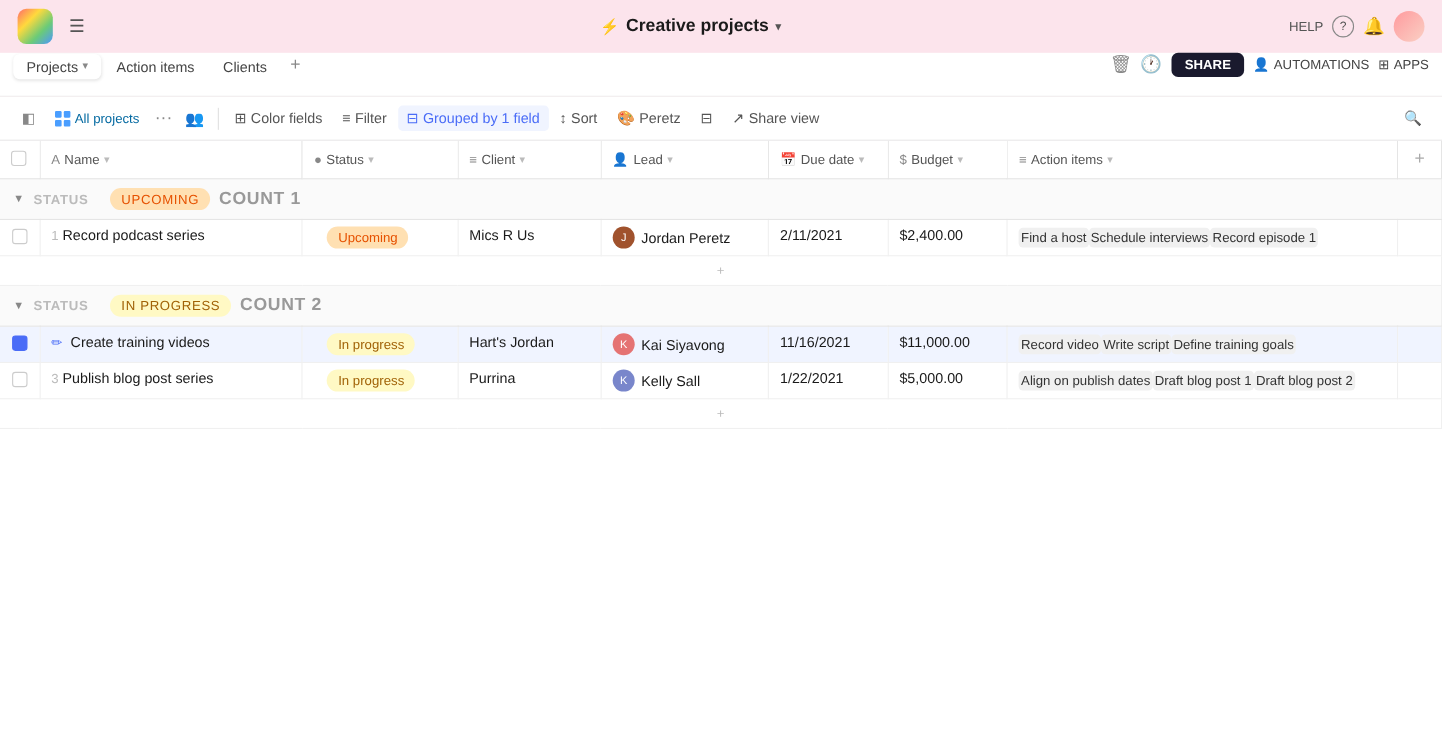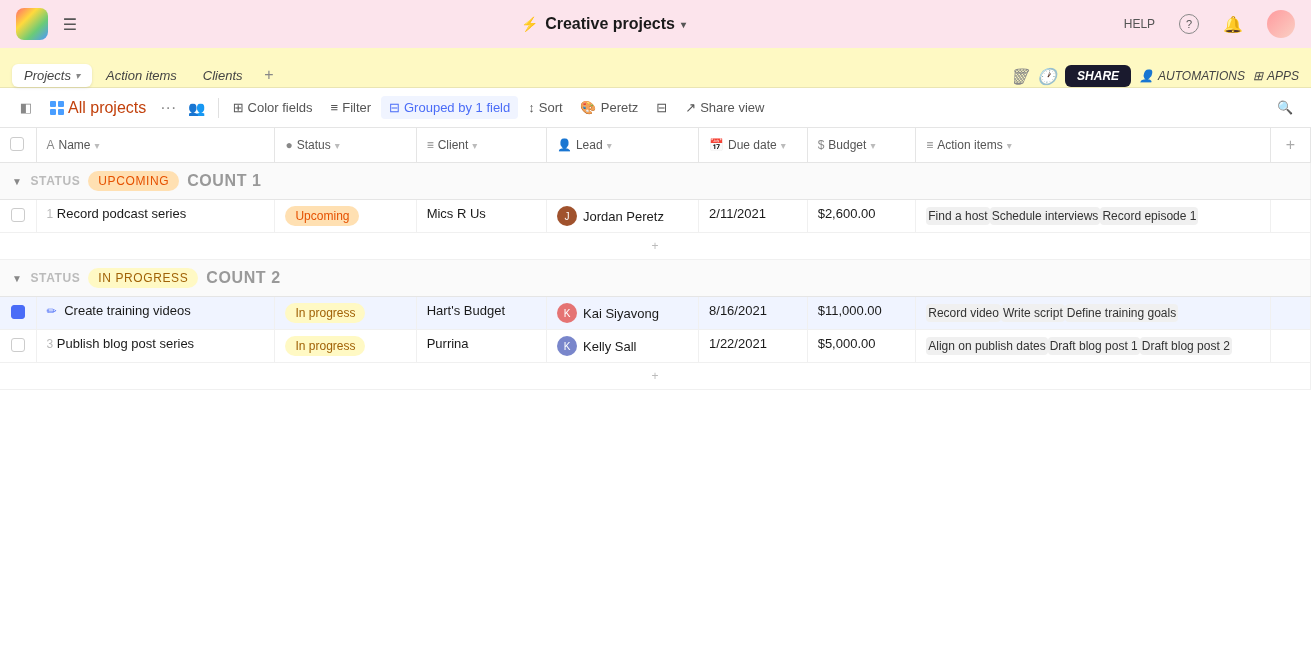--- a/index.html
+++ b/index.html
@@ -2,48 +2,48 @@
 <html><head>
   <meta charset="utf-8">
   <style>
     * { box-sizing: border-box; margin: 0; padding: 0; }
     body { font-family: -apple-system, BlinkMacSystemFont, 'Segoe UI', sans-serif; background: #fce4ec; font-size: 13px; color: #1a1a1a; overflow: hidden; }
 
     
     .top-nav { display: flex; align-items: center; justify-content: space-between; padding: 0 16px; height: 48px; background: #fce4ec; }
     .top-nav-left { display: flex; align-items: center; gap: 8px; }
     .top-nav-center { display: flex; align-items: center; gap: 6px; font-size: 16px; font-weight: 600; color: #1a1a1a; }
-    .top-nav-right { display: flex; align-items: center; gap: 24px; font-size: 12px; color: #555; justify-content: flex-end; }
+    .top-nav-right { display: flex; align-items: center; gap: 8px; font-size: 12px; color: #555; justify-content: flex-end; }
     .logo { width: 32px; height: 32px; background: linear-gradient(135deg, #ff6b6b, #ffd93d, #6bcb77, #4d96ff); border-radius: 8px; }
     .lightning-icon { font-size: 14px; color: #555; }
     .nav-dropdown-arrow { font-size: 10px; color: #555; }
     .avatar { width: 28px; height: 28px; border-radius: 50%; background: linear-gradient(135deg, #ff9a9e, #fad0c4); }
     .bell-icon { font-size: 16px; color: #555; cursor: pointer; }
     .help-btn { font-size: 12px; color: #555; font-weight: 500; cursor: pointer; }
     .circle-q { width: 20px; height: 20px; border-radius: 50%; border: 1.5px solid #888; display: flex; align-items: center; justify-content: center; font-size: 11px; color: #555; cursor: pointer; }
 
     
-    .tab-bar { display: flex; align-items: flex-end; padding: 0 12px; height: 40px; background: #fef9c3; border-bottom: 1px solid rgba(0,0,0,0.08); gap: 2px; font-style: italic; }
+    .tab-bar { display: flex; align-items: flex-start; padding: 0 12px; height: 40px; background: #ffffff; border-bottom: 1px solid rgba(0,0,0,0.08); gap: 2px; }
     .tab-bar-left { display: flex; align-items: center; gap: 2px; flex: 1; }
     .tab-bar-right { display: flex; align-items: center; gap: 8px; }
     .hamburger { width: 28px; height: 28px; display: flex; align-items: center; justify-content: center; cursor: pointer; color: #555; font-size: 16px; border-radius: 4px; }
     .tab { display: flex; align-items: center; gap: 4px; padding: 4px 12px; border-radius: 6px; cursor: pointer; font-size: 13px; color: #444; }
     .tab.active { background: white; font-weight: 500; box-shadow: 0 1px 3px rgba(0,0,0,0.1); }
     .tab-arrow { font-size: 10px; color: #888; }
     .tab-add { width: 24px; height: 24px; display: flex; align-items: center; justify-content: center; border-radius: 4px; color: #888; cursor: pointer; font-size: 16px; }
     .trash-icon, .history-icon { color: #888; font-size: 16px; cursor: pointer; }
     .share-btn { background: #1a1a2e; color: white; padding: 4px 12px; border-radius: 6px; font-size: 12px; font-weight: 600; cursor: pointer; }
     .automations-btn, .apps-btn { display: flex; align-items: center; gap: 4px; font-size: 12px; color: #444; cursor: pointer; }
 
     
     .toolbar { display: flex; align-items: center; padding: 0 12px; height: 40px; background: white; border-bottom: 1px solid #e5e5e5; gap: 4px; }
     .toolbar-left { display: flex; align-items: center; gap: 2px; flex: 1; }
     .toolbar-right { display: flex; align-items: center; }
     .sidebar-toggle { width: 28px; height: 28px; display: flex; align-items: center; justify-content: center; cursor: pointer; color: #888; border-radius: 4px; }
-    .view-btn { display: flex; align-items: center; gap: 4px; padding: 4px 8px; border-radius: 4px; cursor: pointer; color: #c2410c; font-size: 16px; font-weight: 500; }
+    .view-btn { display: flex; align-items: center; gap: 4px; padding: 4px 8px; border-radius: 4px; cursor: pointer; color: #0369a1; font-size: 12px; font-weight: 500; }
     .view-btn .grid-icon { display: grid; grid-template-columns: 1fr 1fr; gap: 2px; width: 14px; height: 14px; }
     .view-btn .grid-icon span { background: #4a9eff; border-radius: 1px; }
     .toolbar-dots { font-size: 16px; color: #888; cursor: pointer; padding: 2px 4px; }
     .toolbar-people { font-size: 14px; color: #888; cursor: pointer; padding: 2px 6px; }
     .toolbar-divider { width: 1px; height: 20px; background: #e0e0e0; margin: 0 4px; }
     .toolbar-btn { display: flex; align-items: center; gap: 4px; padding: 4px 8px; border-radius: 4px; cursor: pointer; color: #555; font-size: 13px; }
     .toolbar-btn.grouped { background: #f0f4ff; color: #4a6cf7; }
     .search-icon-btn { width: 28px; height: 28px; display: flex; align-items: center; justify-content: center; cursor: pointer; color: #888; }
 
     
@@ -53,21 +53,21 @@
     .table th:first-child { width: 36px; }
     .table th .col-header { display: flex; align-items: center; gap: 4px; }
     .table th .sort-arrow { font-size: 10px; color: #bbb; }
     .table td { border-bottom: 1px solid #f0f0f0; border-right: 1px solid #f0f0f0; padding: 6px 10px; vertical-align: top; }
     .table td:first-child { text-align: center; color: #bbb; font-size: 12px; vertical-align: middle; }
 
     
     .group-header-row td { background: #fafafa; padding: 8px 12px; font-size: 11px; font-weight: 600; color: #888; letter-spacing: 0.05em; text-transform: uppercase; border-bottom: 1px solid #e5e5e5; }
     .group-header-inner { display: flex; align-items: center; gap: 8px; }
     .group-collapse { cursor: pointer; font-size: 10px; color: #888; }
-    .status-badge { display: inline-flex; align-items: center; padding: 3px 10px; border-radius: 12px; font-size: 12px; font-weight: 500; }
+    .status-badge { display: inline-flex; align-items: center; padding: 3px 10px; border-radius: 12px; font-size: 12px; font-weight: 500; margin-left: 12px; }
     .status-upcoming { background: #ffe0b2; color: #e65100; }
     .status-inprogress { background: #fff9c4; color: #a16207; }
     .count-badge { font-size: 16px; color: #999; }
 
     
     .action-tag { display: inline-block; background: #f0f0f0; color: #333; border-radius: 4px; padding: 2px 2px; font-size: 12px; margin: 1px 0; white-space: nowrap; }
 
     
     .lead-cell { display: flex; align-items: center; gap: 6px; }
     .lead-avatar { width: 20px; height: 20px; border-radius: 50%; display: inline-flex; align-items: center; justify-content: center; font-size: 10px; color: white; flex-shrink: 0; }
@@ -285,21 +285,21 @@
       <td class="col-lead">
         <div class="lead-cell">
           <div class="lead-avatar" style="background:#a0522d">J</div>
           <span>Jordan Peretz</span>
         </div>
       </td>
       <td class="col-due">
         <span>2/11/2021</span>
       </td>
       <td class="col-budget">
-        <span>$2,600.00</span>
+        <span>$2,400.00</span>
       </td>
       <td class="col-action">
         <div class="action-tag">Find a host</div><div class="action-tag">Schedule interviews</div><div class="action-tag">Record episode 1</div>
       </td>
       <td></td>
     </tr>
         <tr class="add-row">
           <td colspan="9">+</td>
         </tr>
         <tr class="group-header-row">
@@ -317,30 +317,30 @@
         <div class="checkbox checked"></div>
       </td>
       <td class="col-name-wide">
         <span class="row-num"><span class="pencil-icon">✏</span></span>
         <span class="row-name">Create training videos</span>
       </td>
       <td class="col-status">
         <span class="status-badge status-inprogress">In progress</span>
       </td>
       <td class="col-client">
-        <span>Hart's Budget</span>
+        <span>Hart's Jordan</span>
       </td>
       <td class="col-lead">
         <div class="lead-cell">
           <div class="lead-avatar" style="background:#e57373">K</div>
           <span>Kai Siyavong</span>
         </div>
       </td>
       <td class="col-due">
-        <span>8/16/2021</span>
+        <span>11/16/2021</span>
       </td>
       <td class="col-budget">
         <span>$11,000.00</span>
       </td>
       <td class="col-action">
         <div class="action-tag">Record video</div><div class="action-tag">Write script</div><div class="action-tag">Define training goals</div>
       </td>
       <td></td>
     </tr>
         <tr class="row-hover">

